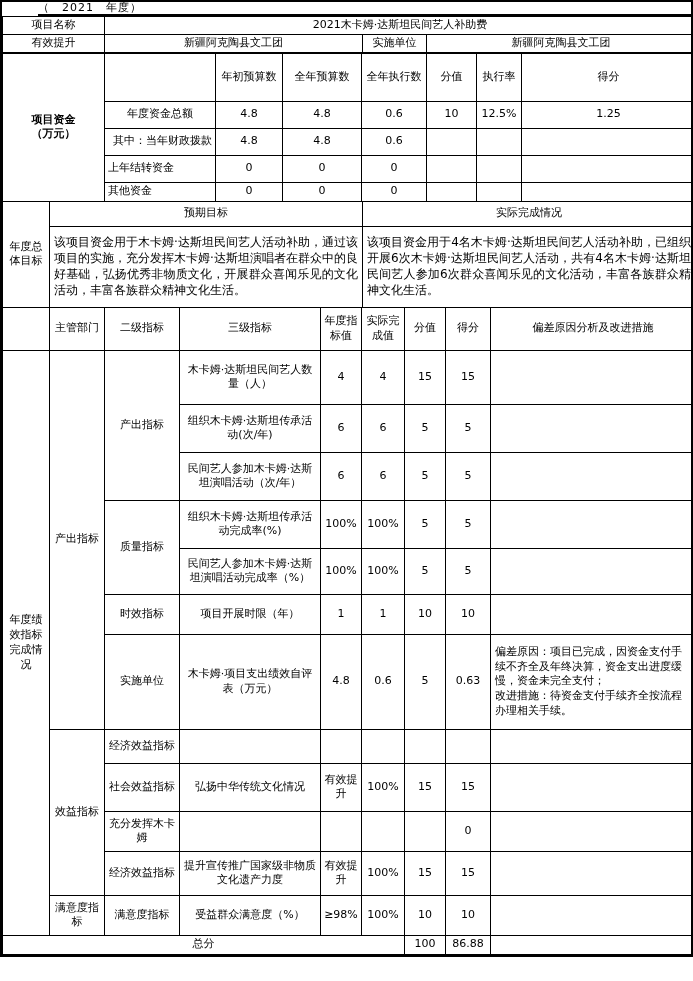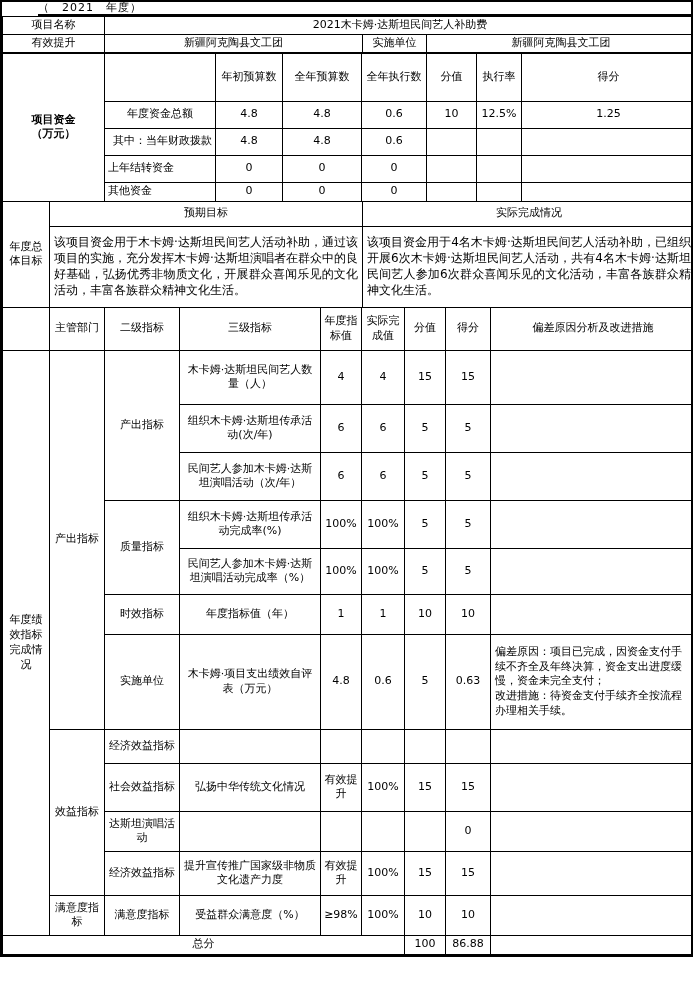--- a/index.html
+++ b/index.html
@@ -194,21 +194,21 @@
     <tr style="height:46px">
       <td>民间艺人参加木卡姆·达斯坦演唱活动完成率（%）</td>
       <td>100%</td>
       <td>100%</td>
       <td>5</td>
       <td>5</td>
       <td></td>
     </tr>
     <tr style="height:40px">
       <td>时效指标</td>
-      <td>年度指标值（年）</td>
+      <td>项目开展时限（年）</td>
       <td>1</td>
       <td>1</td>
       <td>10</td>
       <td>10</td>
       <td></td>
     </tr>
     <tr style="height:95px">
       <td>实施单位</td>
       <td>木卡姆·项目支出绩效自评表（万元）</td>
       <td>4.8</td>
@@ -231,21 +231,21 @@
     <tr style="height:48px">
       <td>社会效益指标</td>
       <td>弘扬中华传统文化情况</td>
       <td>有效提升</td>
       <td>100%</td>
       <td>15</td>
       <td>15</td>
       <td></td>
     </tr>
     <tr style="height:40px">
-      <td>达斯坦演唱活动</td>
+      <td>充分发挥木卡姆</td>
       <td></td>
       <td></td>
       <td></td>
       <td></td>
       <td>0</td>
       <td></td>
     </tr>
     <tr style="height:44px">
       <td>经济效益指标</td>
       <td>提升宣传推广国家级非物质文化遗产力度</td>

